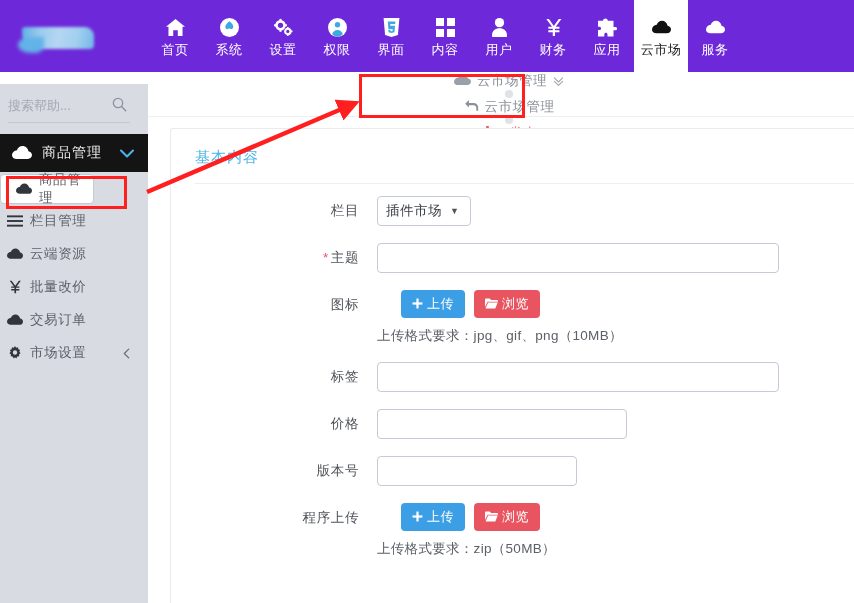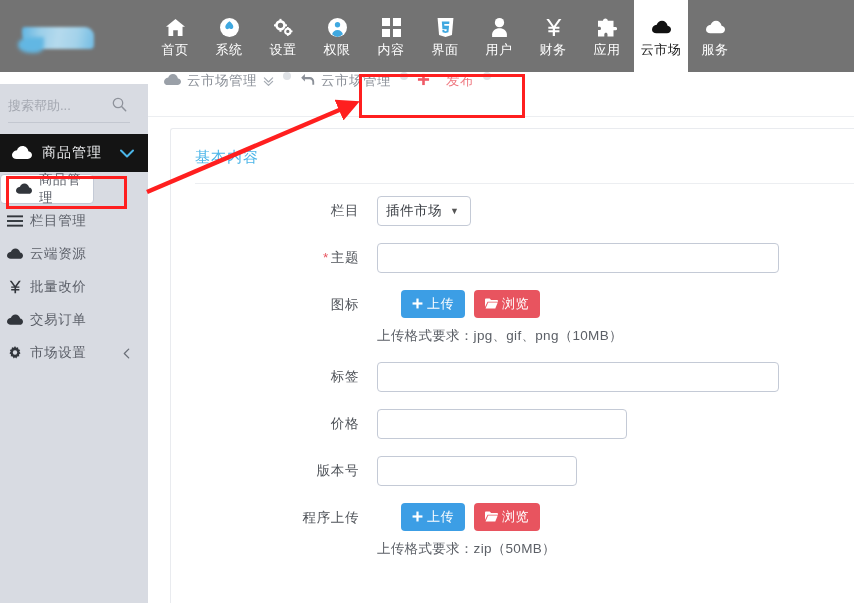--- a/index.html
+++ b/index.html
@@ -16,21 +16,21 @@
     color: #555;
     position: relative;
   }
 
   
   .topbar {
     position: absolute;
     left: 0; top: 0;
     width: 854px;
     height: 72px;
-    background: #737373;
+    background: #6d28d9;
     display: flex;
     align-items: flex-start;
   }
   .logo-zone {
     width: 148px;
     height: 72px;
     position: relative;
     flex: 0 0 148px;
   }
   .logo-blur {
@@ -179,24 +179,25 @@
   .content {
     position: absolute;
     left: 148px; top: 72px;
     width: 706px;
     height: 531px;
     background: #ffffff;
   }
   .breadcrumb {
     height: 44px;
     display: flex;
-    align-items: flex-start;
+    align-items: center;
     padding-left: 16px;
     border-bottom: 1px solid #eceef1;
     background: #fff;
+    flex-direction: column;
   }
   .bc-seg { display: flex; align-items: center; cursor: pointer; }
   .bc-txt {
     font-size: 13.5px;
     color: #8b9098;
     letter-spacing: .5px;
     margin-left: 6px;
   }
   .bc-txt.accent { color: #ef7b83; margin-left: 16px; }
   .bc-dot {
@@ -378,37 +379,37 @@
           <svg width="19" height="19" viewBox="0 0 18 18">
             <circle cx="9" cy="9" r="9" fill="#ffffff"></circle>
             <circle cx="9" cy="6.4" r="2.5" fill="#3fa8e0"></circle>
             <path d="M3.9 15.4c.6-2.4 2.6-4 5.1-4s4.5 1.6 5.1 4A8.9 8.9 0 0 1 9 18a8.9 8.9 0 0 1-5.1-2.6z" fill="#3fa8e0"></path>
           </svg>
         </span>
         <span class="nav-lbl">权限</span>
       </div>
       <div class="navitem">
         <span class="nav-ico">
+          <svg width="19" height="19" viewBox="0 0 15 18">
+            <path d="M0 0h15l-1.4 16L7.5 18 1.4 16 0 0z" fill="#ffffff"></path>
+            <path d="M4 3.3h7.2l-.2 2.3H6.3l.15 1.8h4.4l-.55 6-2.8.9-2.8-.9-.2-2.1h1.9l.1 1 1 .3 1-.3.15-1.6H4.6L4 3.3z" fill="#3fa8e0"></path>
+          </svg>
+        </span>
+        <span class="nav-lbl">界面</span>
+      </div>
+      <div class="navitem">
+        <span class="nav-ico">
           <svg width="19" height="19" viewBox="0 0 18 18">
             <rect x="0" y="0" width="7.6" height="7.6" fill="#ffffff"></rect>
             <rect x="10.4" y="0" width="7.6" height="7.6" fill="#ffffff"></rect>
             <rect x="0" y="10.4" width="7.6" height="7.6" fill="#ffffff"></rect>
             <rect x="10.4" y="10.4" width="7.6" height="7.6" fill="#ffffff"></rect>
           </svg>
         </span>
         <span class="nav-lbl">内容</span>
-      </div>
-      <div class="navitem">
-        <span class="nav-ico">
-          <svg width="19" height="19" viewBox="0 0 15 18">
-            <path d="M0 0h15l-1.4 16L7.5 18 1.4 16 0 0z" fill="#ffffff"></path>
-            <path d="M4 3.3h7.2l-.2 2.3H6.3l.15 1.8h4.4l-.55 6-2.8.9-2.8-.9-.2-2.1h1.9l.1 1 1 .3 1-.3.15-1.6H4.6L4 3.3z" fill="#3fa8e0"></path>
-          </svg>
-        </span>
-        <span class="nav-lbl">界面</span>
       </div>
       <div class="navitem">
         <span class="nav-ico">
           <svg width="19" height="19" viewBox="0 0 14 18">
             <circle cx="7" cy="4.4" r="4.4" fill="#ffffff"></circle>
             <path d="M7 9.6c-3.9 0-7 2.6-7 5.9V18h14v-2.5c0-3.3-3.1-5.9-7-5.9z" fill="#ffffff"></path>
           </svg>
         </span>
         <span class="nav-lbl">用户</span>
       </div>

